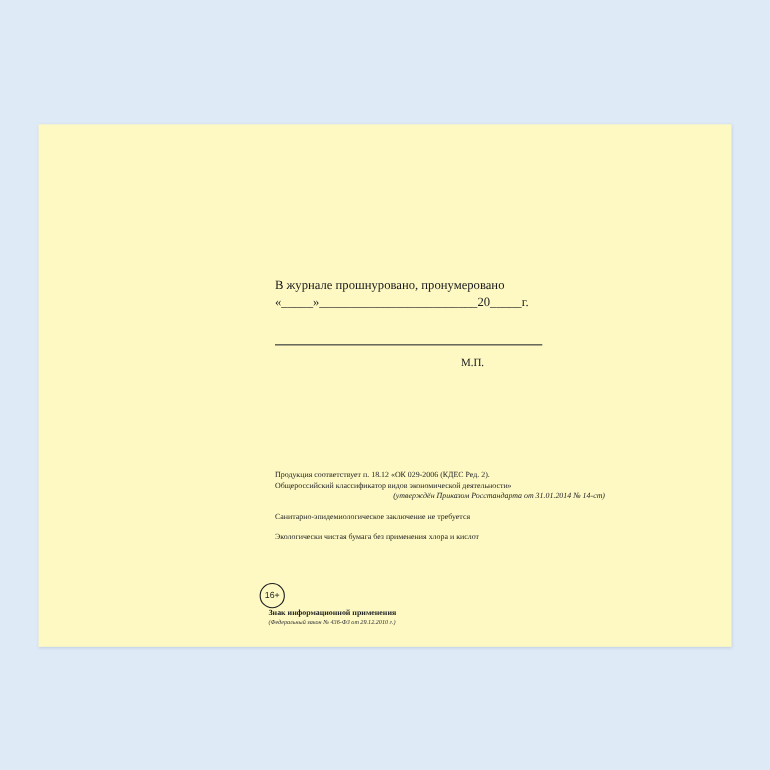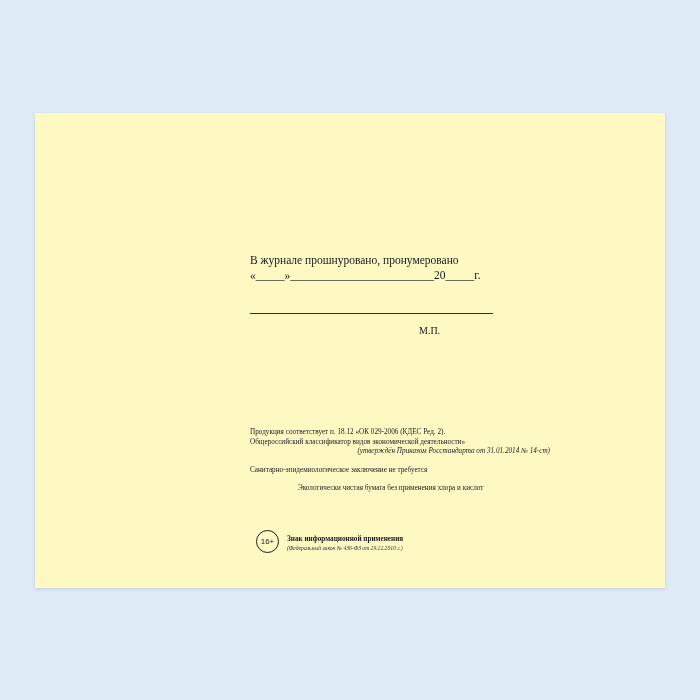--- a/index.html
+++ b/index.html
@@ -61,32 +61,32 @@
     width: 300px;
     color: #1a1c1f;
     font-size: 7.2px;
     line-height: 9.6px;
   }
   .block-bottom .para {
     margin-bottom: 9px;
   }
   .block-bottom .para.tight {
     margin-bottom: 2px;
-    margin-left: 48px;
   }
   .block-bottom .italic {
     font-style: italic;
     text-align: right;
   }
   .mark-row {
     position: absolute;
-    left: 221px;
+    left: 201px;
     top: 417px;
     display: flex;
-    align-items: flex-end;
+    align-items: flex-start;
+    flex-direction: column;
   }
   .age-badge {
     width: 21px;
     height: 21px;
     border-radius: 50%;
     border: 1px solid #1a1c1f;
     display: flex;
     align-items: center;
     justify-content: center;
     font-size: 8px;

